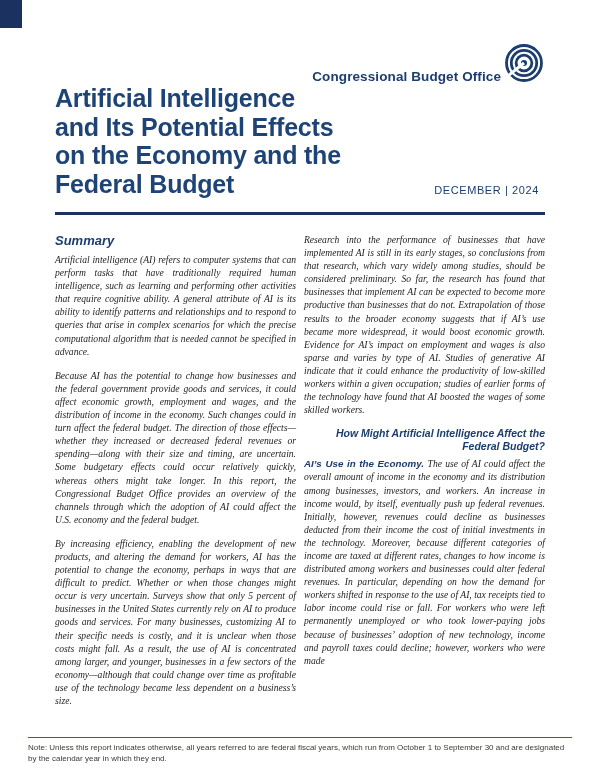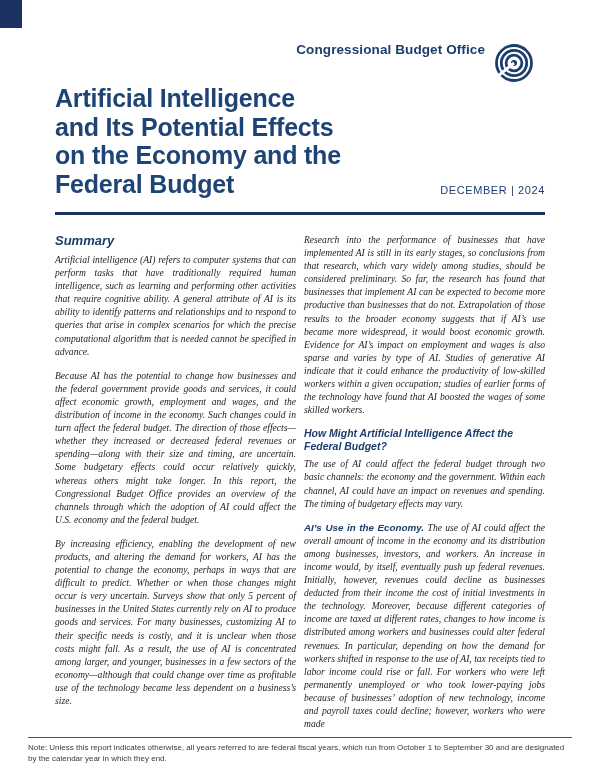--- a/index.html
+++ b/index.html
@@ -15,24 +15,24 @@
   }
   .corner-square {
     position: absolute;
     top: 0; left: 0;
     width: 22px; height: 28px;
     background: #1b3260;
   }
   .masthead {
     position: absolute;
     top: 42px;
-    right: 65px;
+    right: 55px;
     display: flex;
-    align-items: flex-start;
-    gap: 8px;
+    align-items: flex-end;
+    gap: 2px;
   }
   .masthead-text { text-align: right; }
   .org-name {
     font-family: "Liberation Sans", sans-serif;
     font-weight: bold;
     font-size: 13.5px;
     color: #1c3e6e;
     letter-spacing: 0.1px;
   }
   .tagline {
@@ -40,21 +40,21 @@
     font-style: italic;
     font-size: 9px;
     color: #6e6e6e;
     margin-top: 2px;
   }
   .logo svg { display: block; }
   .title-block {
     position: absolute;
     top: 84px;
     left: 55px;
-    right: 55px;
+    right: 61px;
     height: 118px;
   }
   .report-title {
     font-family: "Liberation Sans", sans-serif;
     font-weight: bold;
     font-size: 25px;
     line-height: 28.5px;
     color: #1e4476;
     white-space: pre-line;
     letter-spacing: -0.2px;
@@ -101,20 +101,21 @@
     color: #1c3e6e;
     margin-bottom: 5px;
   }
   .sub-heading {
     font-family: "Liberation Sans", sans-serif;
     font-weight: bold;
     font-size: 10.5px;
     line-height: 13px;
     color: #1c3e6e;
     margin: 3px 0 4px 0;
+    text-align: right;
   }
   .runin-lead {
     font-family: "Liberation Sans", sans-serif;
     font-weight: bold;
     font-size: 9.8px;
     color: #1c3e6e;
   }
   .page-footer {
     position: absolute;
     left: 28px;
@@ -168,21 +169,20 @@
     <div class="col">
       <h2 class="summary-heading">Summary</h2>
       <p class="body-para">Artificial intelligence (AI) refers to computer systems that can perform tasks that have traditionally required human intelligence, such as learning and performing other activities that require cognitive ability. A general attribute of AI is its ability to identify patterns and relationships and to respond to queries that arise in complex scenarios for which the precise computational algorithm that is needed cannot be specified in advance.</p>
       <p class="body-para">Because AI has the potential to change how businesses and the federal government provide goods and services, it could affect economic growth, employment and wages, and the distribution of income in the economy. Such changes could in turn affect the federal budget. The direction of those effects—whether they increased or decreased federal revenues or spending—along with their size and timing, are uncertain. Some budgetary effects could occur relatively quickly, whereas others might take longer. In this report, the Congressional Budget Office provides an overview of the channels through which the adoption of AI could affect the U.S. economy and the federal budget.</p>
       <p class="body-para">By increasing efficiency, enabling the development of new products, and altering the demand for workers, AI has the potential to change the economy, perhaps in ways that are difficult to predict. Whether or when those changes might occur is very uncertain. Surveys show that only 5 percent of businesses in the United States currently rely on AI to produce goods and services. For many businesses, customizing AI to their specific needs is costly, and it is unclear when those costs might fall. As a result, the use of AI is concentrated among larger, and younger, businesses in a few sectors of the economy—although that could change over time as profitable use of the technology became less dependent on a business’s size.</p>
     </div>
 
     <div class="col">
       <p class="body-para">Research into the performance of businesses that have implemented AI is still in its early stages, so conclusions from that research, which vary widely among studies, should be considered preliminary. So far, the research has found that businesses that implement AI can be expected to become more productive than businesses that do not. Extrapolation of those results to the broader economy suggests that if AI’s use became more widespread, it would boost economic growth. Evidence for AI’s impact on employment and wages is also sparse and varies by type of AI. Studies of generative AI indicate that it could enhance the productivity of low-skilled workers within a given occupation; studies of earlier forms of the technology have found that AI boosted the wages of some skilled workers.</p>
       <h3 class="sub-heading">How Might Artificial Intelligence Affect the Federal Budget?</h3>
-      <p class="body-para">The use of AI could affect the federal budget through two basic channels: the economy and the government. Within each channel, AI could have an impact on revenues and spending. The timing of budgetary effects may vary.</p>
       <p class="body-para"><span class="runin-lead">AI’s Use in the Economy. </span><span>The use of AI could affect the overall amount of income in the economy and its distribution among businesses, investors, and workers. An increase in income would, by itself, eventually push up federal revenues. Initially, however, revenues could decline as businesses deducted from their income the cost of initial investments in the technology. Moreover, because different categories of income are taxed at different rates, changes to how income is distributed among workers and businesses could alter federal revenues. In particular, depending on how the demand for workers shifted in response to the use of AI, tax receipts tied to labor income could rise or fall. For workers who were left permanently unemployed or who took lower-paying jobs because of businesses’ adoption of new technology, income and payroll taxes could decline; however, workers who were made</span></p>
     </div>
 
   </main>
 
   <footer class="page-footer">
     <p class="footnote">Note: Unless this report indicates otherwise, all years referred to are federal fiscal years, which run from October 1 to September 30 and are designated by the calendar year in which they end.</p>
   </footer>
 
 </div>

